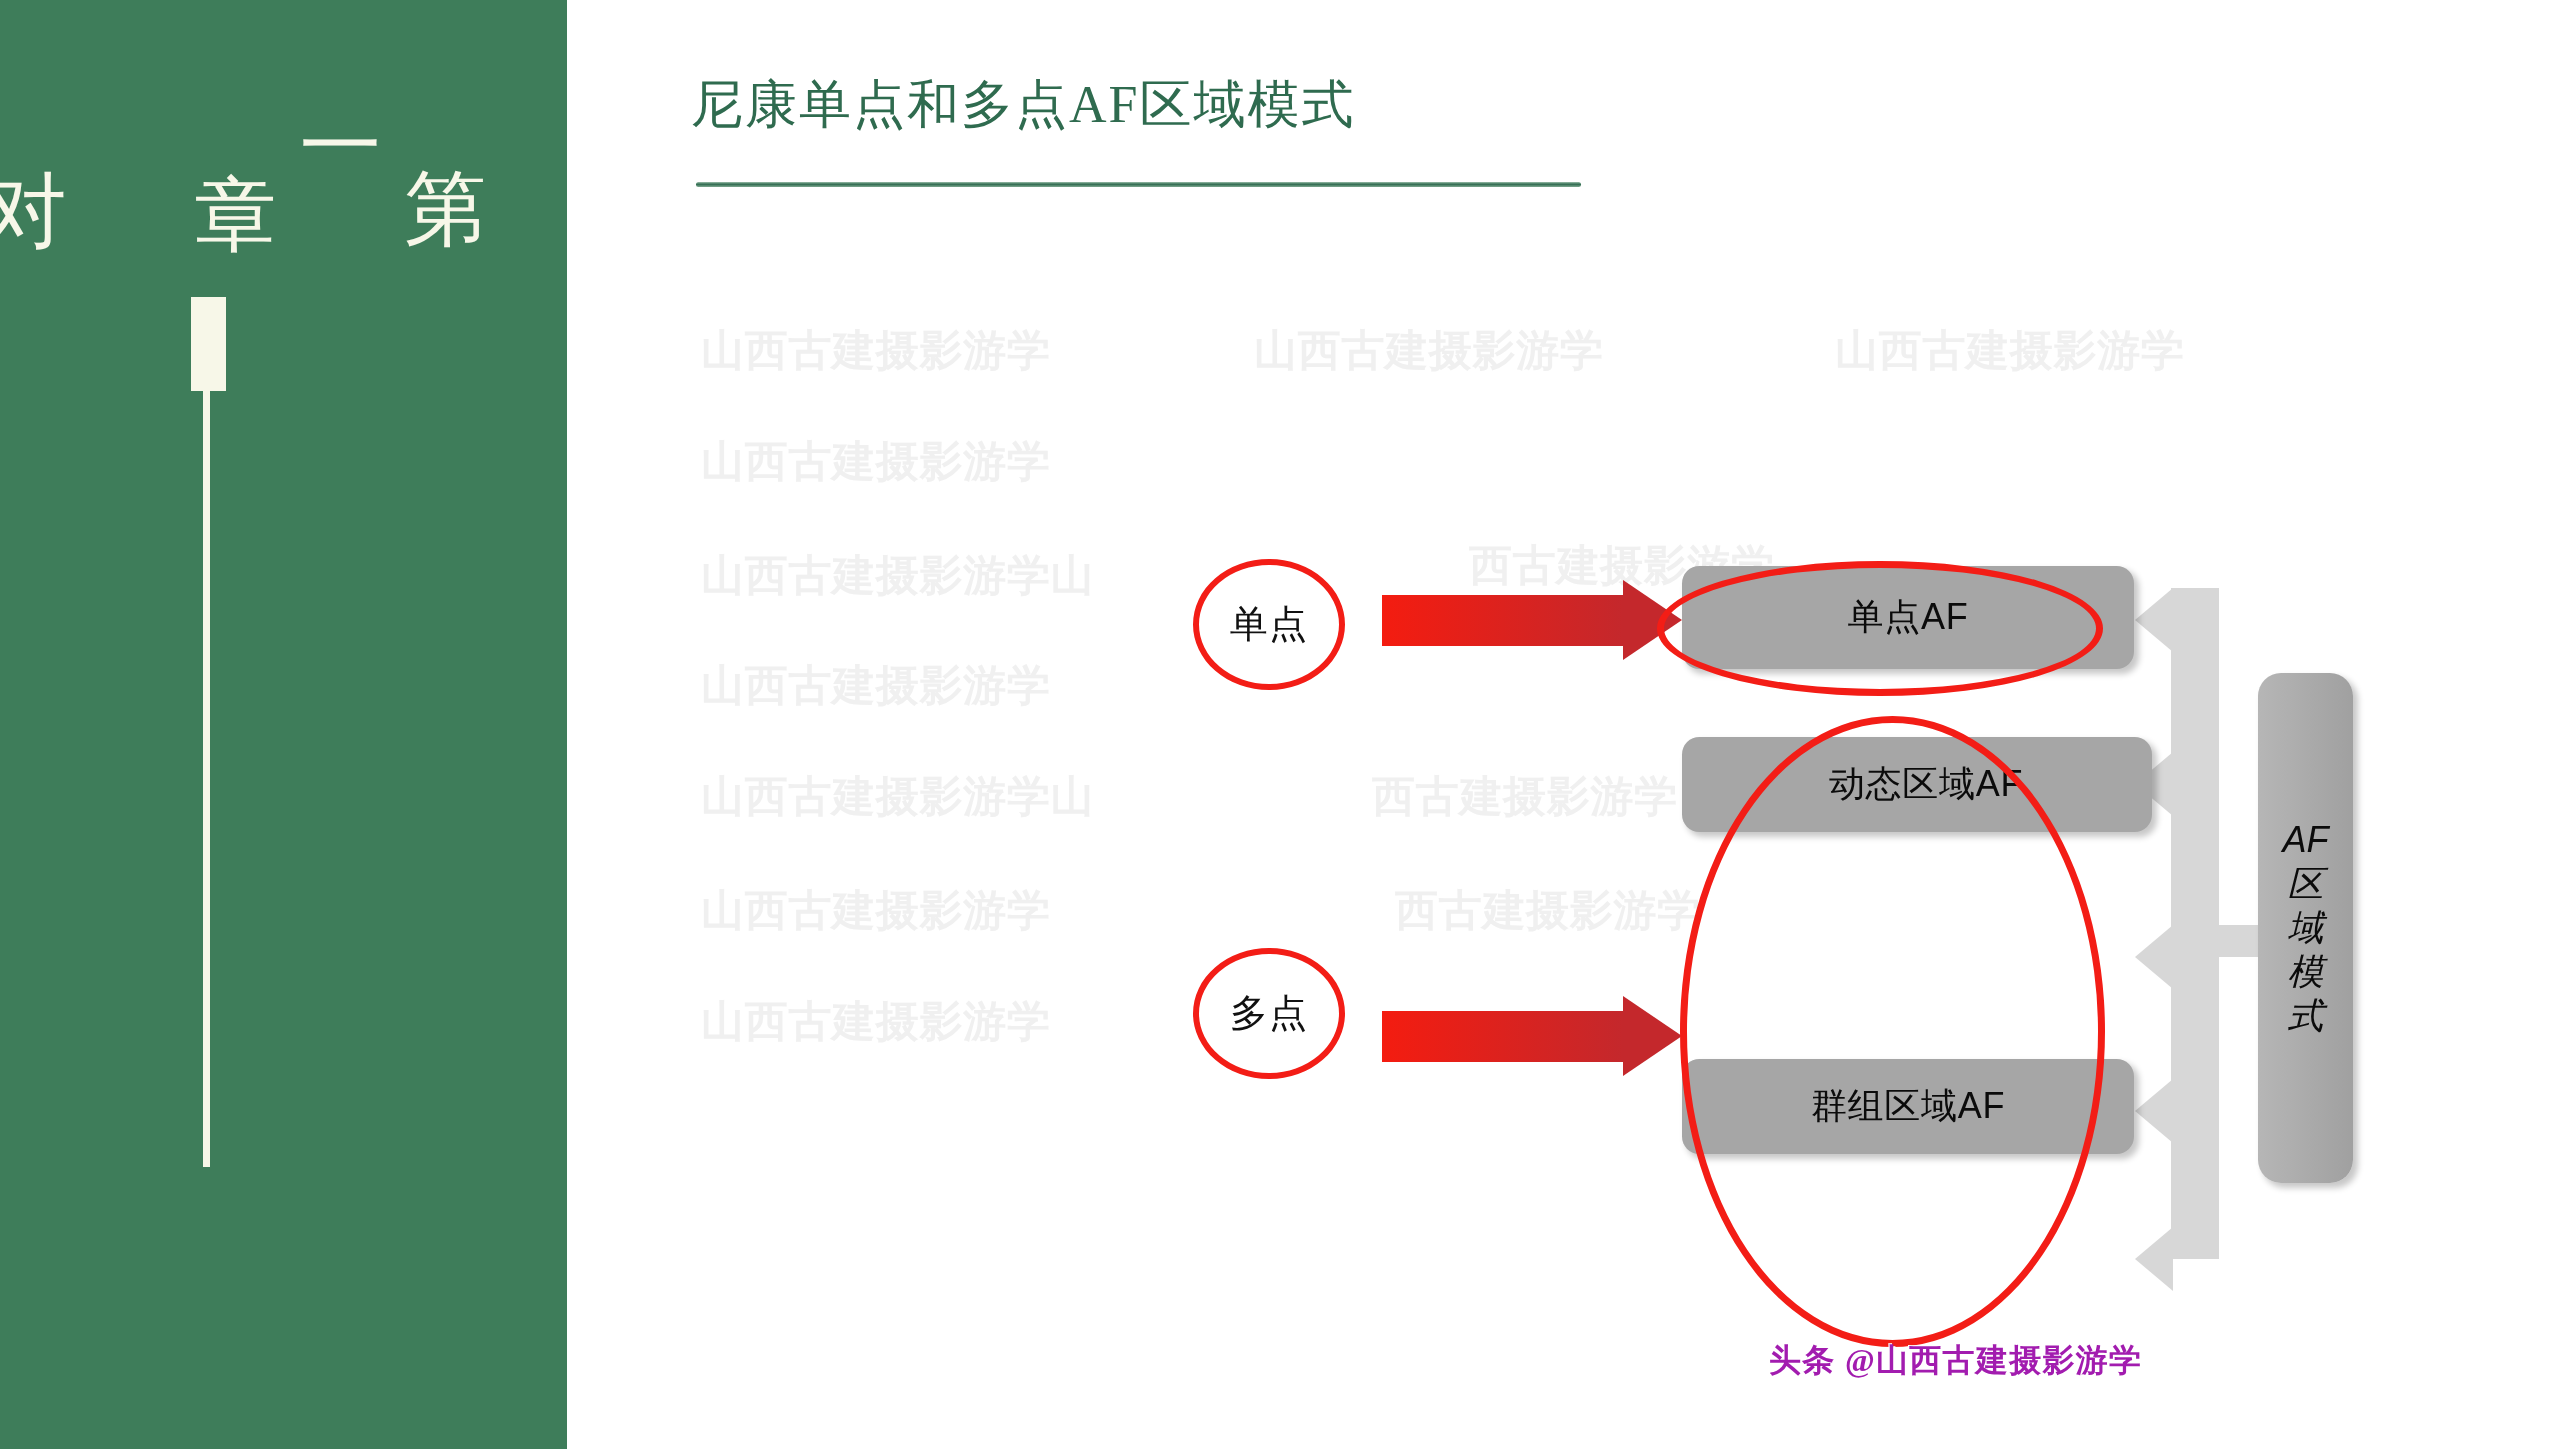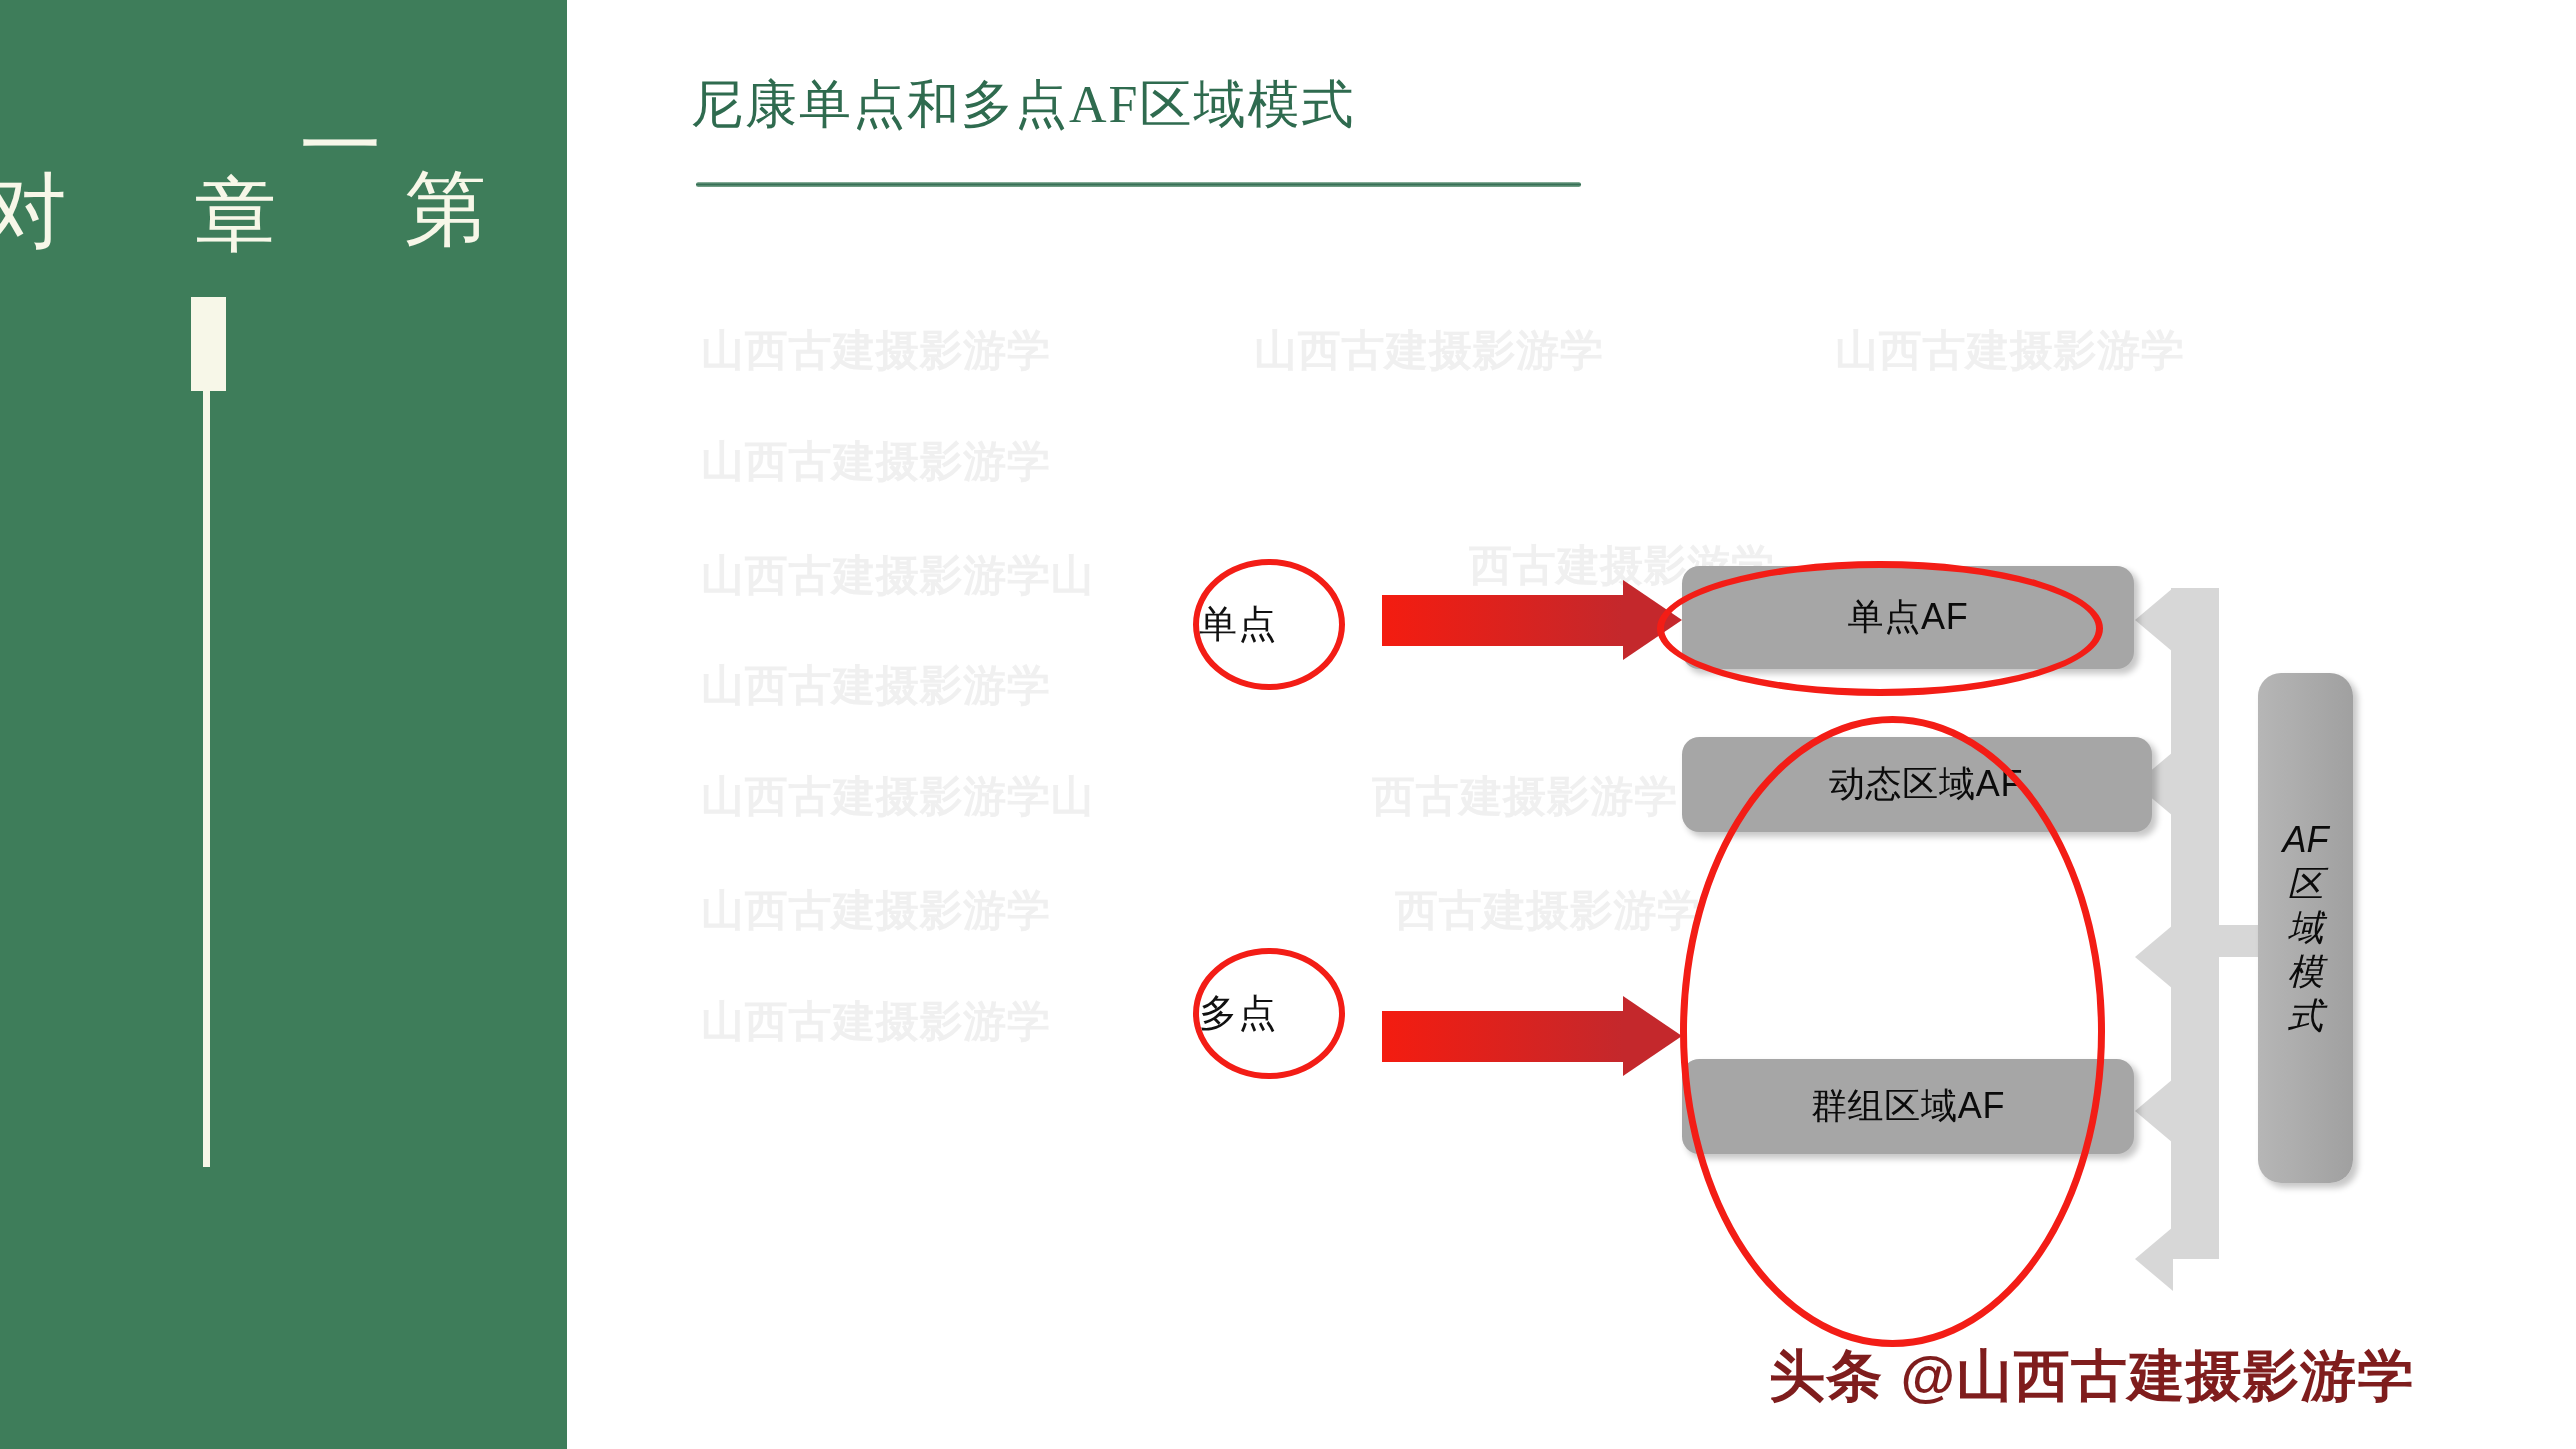--- a/index.html
+++ b/index.html
@@ -50,21 +50,21 @@
     position:absolute;color:#F0F0F0;font-size:43px;white-space:nowrap;
     font-family:"Liberation Sans","DejaVu Sans",sans-serif;font-weight:600;
     letter-spacing:0.7px;
   }
 
   
   .diagram{position:absolute;left:0;top:0;width:2576px;height:1449px;}
 
   .circle{
     position:absolute;border:6px solid #F31D16;border-radius:50%;
-    background:#fff;display:flex;align-items:center;
+    background:#fff;display:flex;align-items:center;justify-content:center;
     color:#111;font-size:38px;letter-spacing:1.3px;
     font-family:"Liberation Sans","DejaVu Sans",sans-serif;
   }
   .circle.c1{left:1193px;top:559px;width:140px;height:119px;}
   .circle.c2{left:1193px;top:948px;width:140px;height:119px;}
 
   .red-arrow{position:absolute;}
   .red-arrow .shaft{
     position:absolute;left:0;top:14.8px;height:51px;
     background:linear-gradient(to right,#F41C10,#C4282C);
@@ -119,22 +119,22 @@
   .ellipse-red{
     position:absolute;border:7.4px solid #F31D16;border-radius:50%;
     background:transparent;
   }
   .ellipse-red.e-top{left:1657px;top:561px;width:432px;height:121px;}
   .ellipse-red.e-big{left:1680px;top:716px;width:411px;height:617px;}
 
   
   .brand{
     position:absolute;left:1769px;top:1339px;
-    color:#7f1d1d;font-size:56px;font-weight:700;letter-spacing:1.3px;
-    font-family:Liberation Sans, sans-serif;white-space:nowrap;
+    color:#a21caf;font-size:32px;font-weight:700;letter-spacing:1.3px;
+    font-family:Liberation Serif, serif;white-space:nowrap;
     text-shadow:2px 2px 0 #ffffff, -1.3px -1.3px 0 #ffffff;
   }
 </style>
 </head>
 <body>
 
 <div class="slide">
 
   <div class="sidebar">
     <div class="side-rule-cap"></div>

